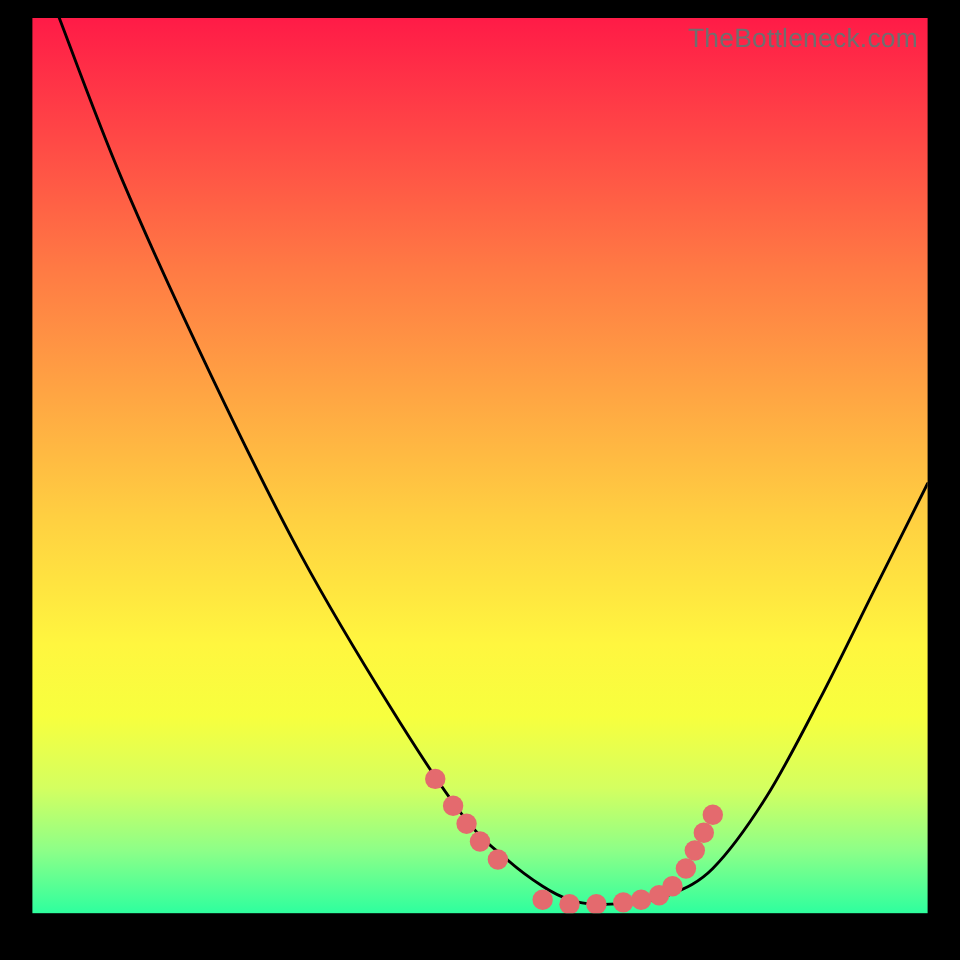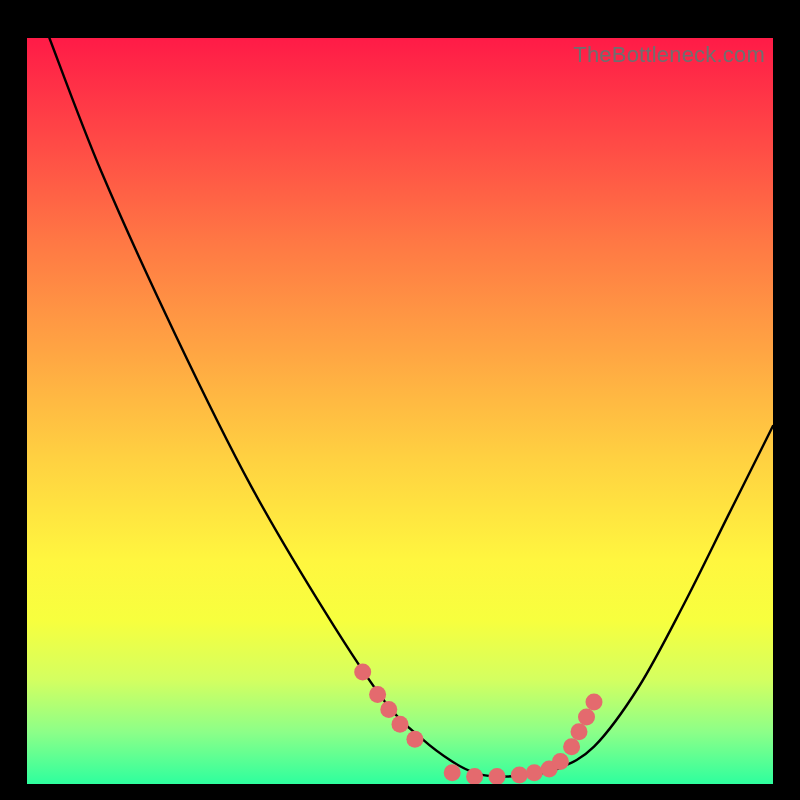--- a/index.html
+++ b/index.html
@@ -15,21 +15,21 @@
     position: absolute;
     left: 0;
     top: 0;
     width: 800px;
     height: 800px;
     background: #000;
   }
   .plot {
     position: absolute;
     left: 27px;
-    top: 38px;
+    top: 15px;
     width: 746px;
     height: 746px;
     background: linear-gradient(to bottom,
       #ff1b47 0%,
       #ff4a46 14%,
       #ff7a44 28%,
       #ffa543 42%,
       #ffd041 56%,
       #fff63f 70%,
       #f7ff3e 78%,

